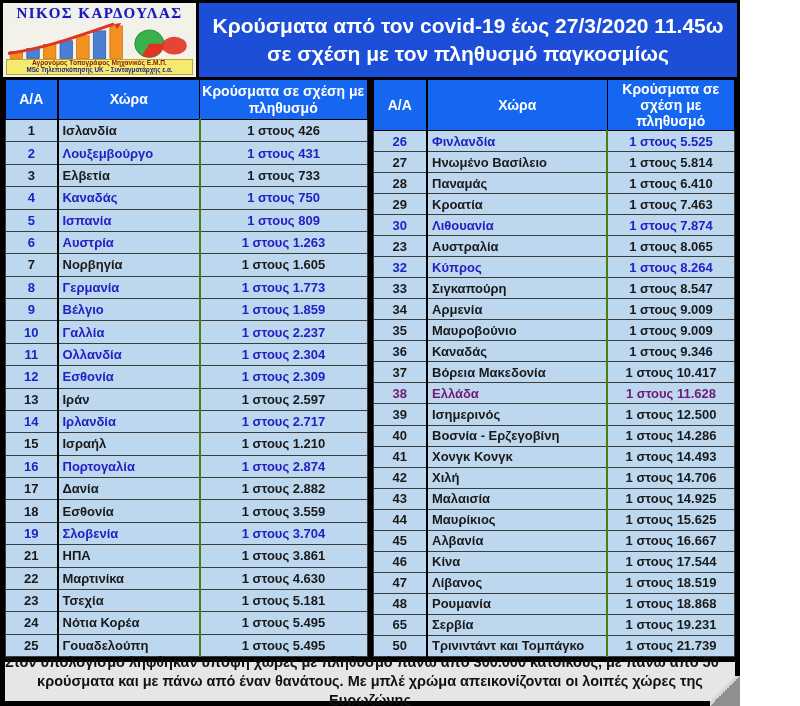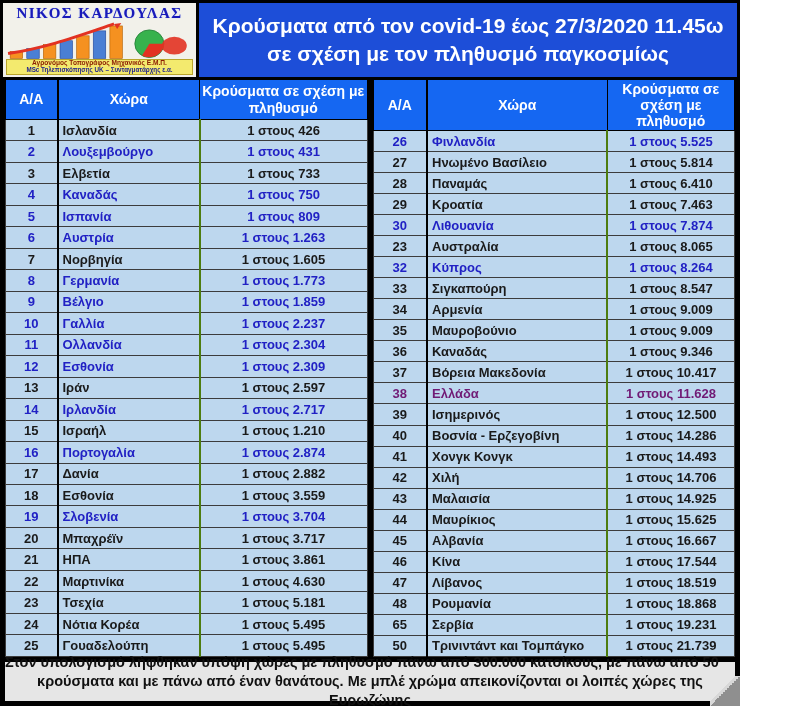--- a/index.html
+++ b/index.html
@@ -192,25 +192,20 @@
                   <td class="aa">18</td>
                   <td class="country">Εσθονία</td>
                   <td class="val">1 στους 3.559</td>
                 </tr>
                 <tr class="euro">
                   <td class="aa">19</td>
                   <td class="country">Σλοβενία</td>
                   <td class="val">1 στους 3.704</td>
                 </tr>
                 <tr class="plain">
-                  <td class="aa">20</td>
-                  <td class="country">Μπαχρέϊν</td>
-                  <td class="val">1 στους 3.717</td>
-                </tr>
-                <tr class="plain">
                   <td class="aa">21</td>
                   <td class="country">ΗΠΑ</td>
                   <td class="val">1 στους 3.861</td>
                 </tr>
                 <tr class="plain">
                   <td class="aa">22</td>
                   <td class="country">Μαρτινίκα</td>
                   <td class="val">1 στους 4.630</td>
                 </tr>
                 <tr class="plain">

